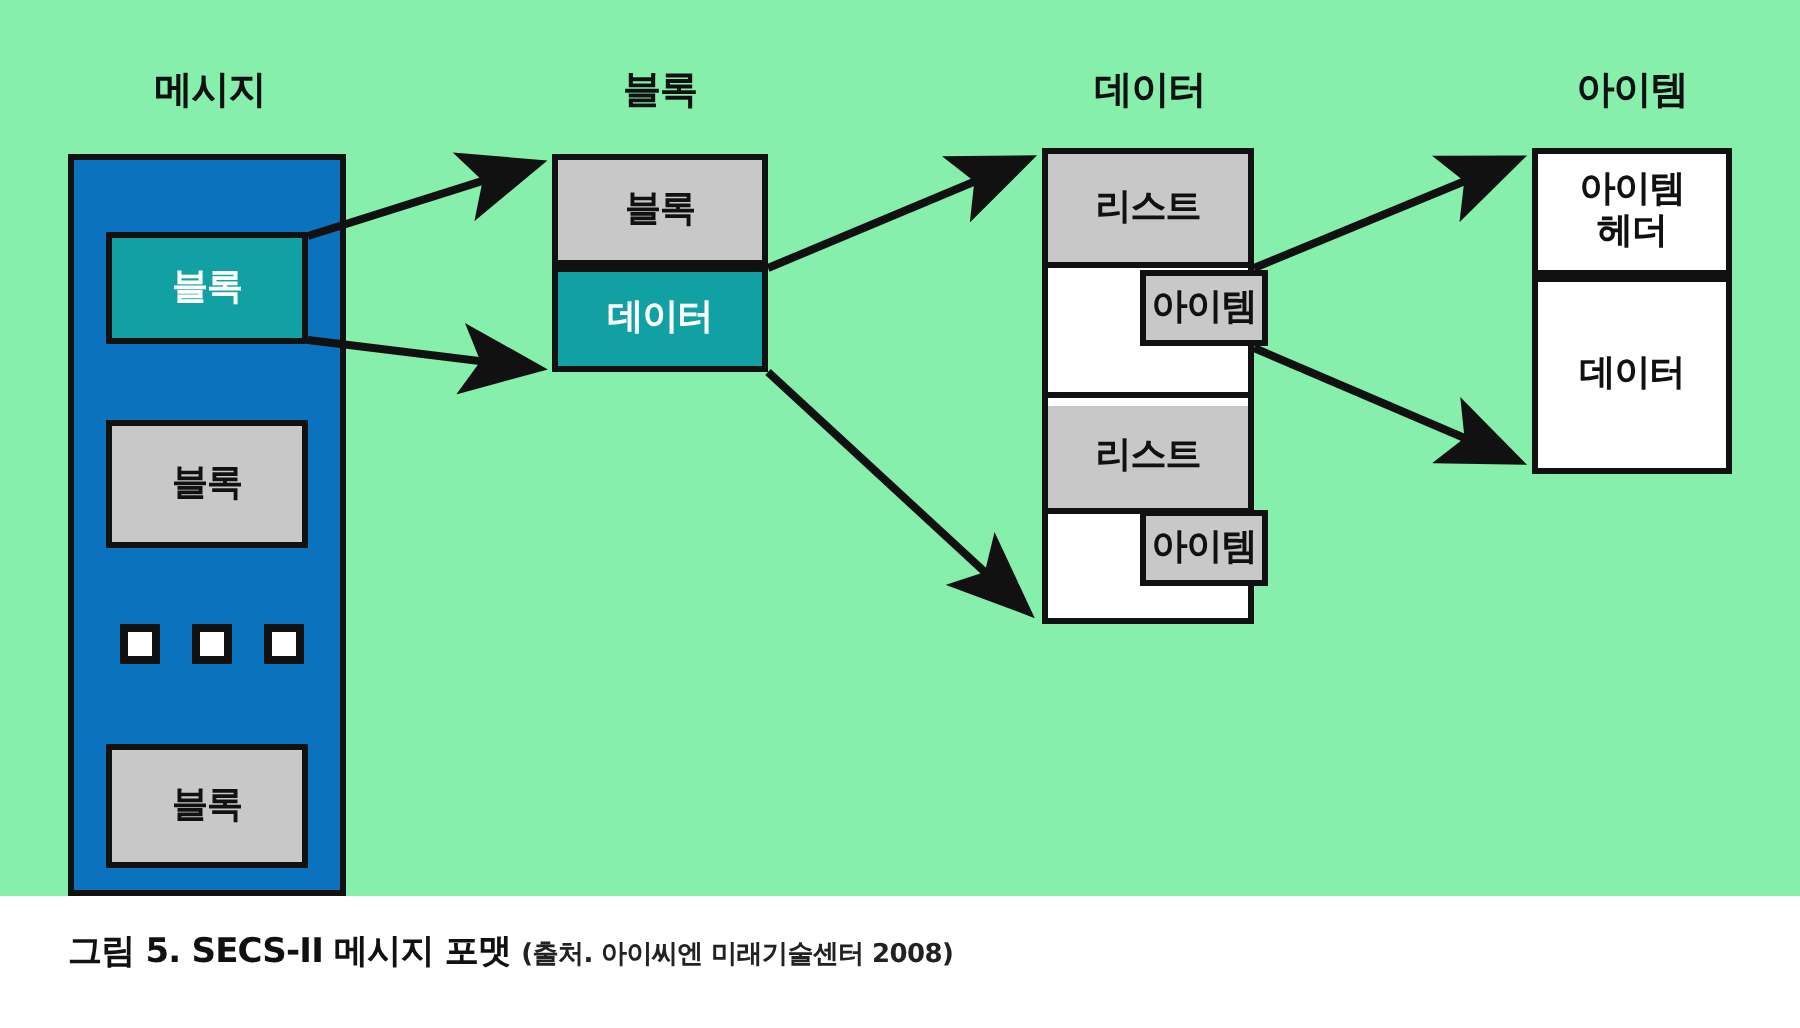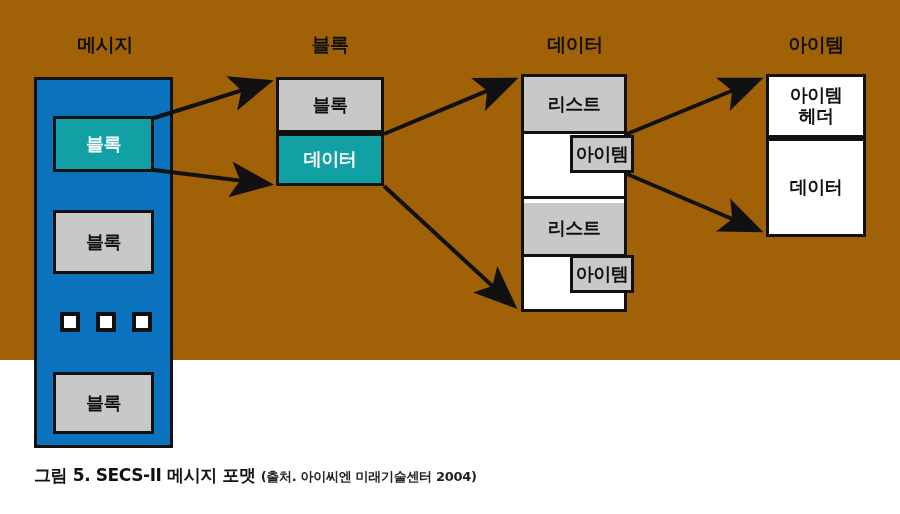--- a/index.html
+++ b/index.html
@@ -6,22 +6,22 @@
   html, body {
     width: 900px;
     height: 514px;
     background: #ffffff;
     font-family: "DejaVu Sans", "Liberation Sans", sans-serif;
     overflow: hidden;
   }
   #stage {
     position: relative;
     width: 900px;
-    height: 360px;
-    background: #a16207;
+    height: 448px;
+    background: #86efac;
   }
 
   
   .col-title {
     position: absolute;
     font-size: 19px;
     font-weight: 700;
     color: #111111;
     text-align: center;
     letter-spacing: -0.5px;
@@ -168,16 +168,16 @@
 
     <line x1="384" y1="134" x2="513" y2="80" stroke="#111111" stroke-width="4" marker-end="url(#ah)"></line>
     <line x1="384" y1="186" x2="513" y2="305" stroke="#111111" stroke-width="4" marker-end="url(#ah)"></line>
 
     <line x1="627" y1="134" x2="758" y2="80" stroke="#111111" stroke-width="4" marker-end="url(#ah)"></line>
     <line x1="627" y1="174" x2="758" y2="230" stroke="#111111" stroke-width="4" marker-end="url(#ah)"></line>
   </svg>
 
   <div id="caption">
     <span class="cap-main">그림 5. SECS-II 메시지 포맷</span>
-    <span class="cap-src">(출처. 아이씨엔 미래기술센터 2004)</span>
+    <span class="cap-src">(출처. 아이씨엔 미래기술센터 2008)</span>
   </div>
 
 </div>
 
 </body></html>

